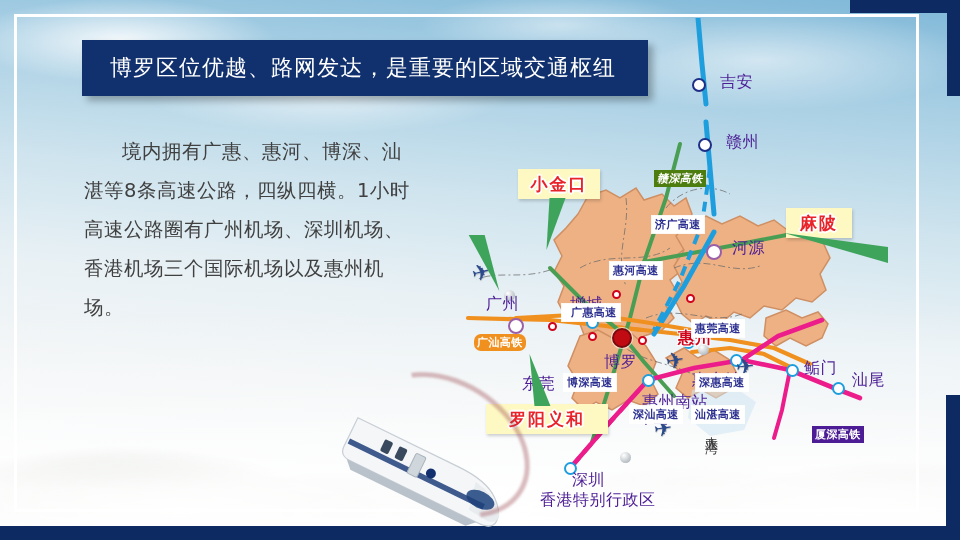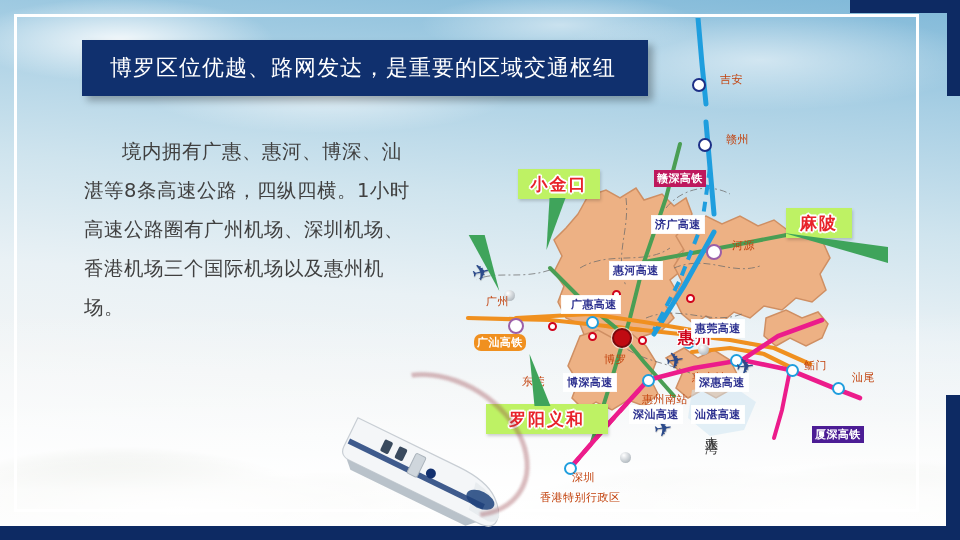--- a/index.html
+++ b/index.html
@@ -52,41 +52,41 @@
 
   
   .body-copy{position:absolute;left:84px;top:132px;width:330px;
     font-size:19.5px;line-height:39px;color:#404040;text-indent:38px;letter-spacing:.5px;}
 
   
   .map{position:absolute;left:430px;top:18px;width:510px;height:500px;}
   .map svg{position:absolute;left:0;top:0;}
 
   
-  .callout{position:absolute;background:#bef264;box-shadow:1px 2px 3px rgba(0,0,0,.18);
+  .callout{position:absolute;background:#fef9c3;box-shadow:1px 2px 3px rgba(0,0,0,.18);
     display:flex;align-items:center;justify-content:center;}
   .callout span{color:#e8232a;font-size:17px;font-weight:700;letter-spacing:2px;
     text-shadow:
       -1.4px -1.4px 0 #fff, 1.4px -1.4px 0 #fff,
       -1.4px  1.4px 0 #fff, 1.4px  1.4px 0 #fff,
        0 -1.6px 0 #fff, 0 1.6px 0 #fff, -1.6px 0 0 #fff, 1.6px 0 0 #fff;}
   .tail{position:absolute;width:0;height:0;}
 
   
-  .mlabel{position:absolute;font-size:11px;color:#c2410c;white-space:nowrap;letter-spacing:.5px;}
+  .mlabel{position:absolute;font-size:16px;color:#4c1d95;white-space:nowrap;letter-spacing:.5px;}
   .mlabel.big{font-size:16px;font-weight:700;color:#d0021b;letter-spacing:1px;
     text-shadow:-1px -1px 0 #fff,1px -1px 0 #fff,-1px 1px 0 #fff,1px 1px 0 #fff;padding-left:32px;}
   .mlabel.grey{color:#555;}
   .mlabel.vert{writing-mode:vertical-rl;font-size:13px;color:#3a3a3a;letter-spacing:2px;}
 
   
   .chip{position:absolute;font-size:11px;white-space:nowrap;padding:1px 3px;letter-spacing:.4px;}
   .chip.road{background:#ffffff;color:#2b2f8f;border:0;font-weight:700;
     box-shadow:0 0 0 1px rgba(255,255,255,.9);}
-  .chip.rail-blue{background:#be185d;color:#ffffff;font-weight:700;}
+  .chip.rail-blue{background:#4d7c0f;color:#ffffff;font-weight:700;font-style:italic;}
   .chip.rail-pink{background:#4c1d95;color:#ffffff;font-weight:700;}
   .chip.rail-orange{background:#f0901f;color:#ffffff;font-weight:700;}
 
   
   .dot{position:absolute;border-radius:50%;box-sizing:border-box;}
   .dot.blue{background:#ffffff;border:2.5px solid #1f9ede;width:13px;height:13px;}
   .dot.navy{background:#ffffff;border:2.5px solid #1d2f86;width:14px;height:14px;}
   .dot.purple{background:#ffffff;border:2.5px solid #9b5fa8;width:16px;height:16px;}
   .dot.red{background:#c00b12;border:2px solid #7a0a0d;width:20px;height:20px;
     box-shadow:0 0 0 1px rgba(255,255,255,.6);}
@@ -229,21 +229,21 @@
     <div class="mlabel" style="left:110px;top:472px;">香港特别行政区</div>
 
     <div class="mlabel" style="left:212px;top:374px;">惠州南站</div>
     <div class="mlabel" style="left:262px;top:352px;">惠东站</div>
     <div class="mlabel" style="left:374px;top:340px;">鲘门</div>
     <div class="mlabel" style="left:422px;top:352px;">汕尾</div>
     <div class="mlabel vert grey" style="left:272px;top:408px;">大亚湾</div>
 
     <div class="chip road" style="left:222px;top:198px;">济广高速</div>
     <div class="chip road" style="left:180px;top:244px;">惠河高速</div>
-    <div class="chip road" style="left:132px;top:278px;padding-left:9px;">广惠高速</div>
+    <div class="chip road" style="left:132px;top:286px;padding-left:9px;">广惠高速</div>
     <div class="chip road" style="left:134px;top:356px;">博深高速</div>
     <div class="chip road" style="left:266px;top:356px;">深惠高速</div>
     <div class="chip road" style="left:262px;top:302px;">惠莞高速</div>
     <div class="chip road" style="left:200px;top:388px;">深汕高速</div>
     <div class="chip road" style="left:262px;top:388px;">汕湛高速</div>
 
     <div class="chip rail-blue" style="left:224px;top:152px;">赣深高铁</div>
     <div class="chip rail-orange" style="left:44px;top:316px;border-radius:7px;">广汕高铁</div>
     <div class="chip rail-pink" style="left:382px;top:408px;">厦深高铁</div>
 

